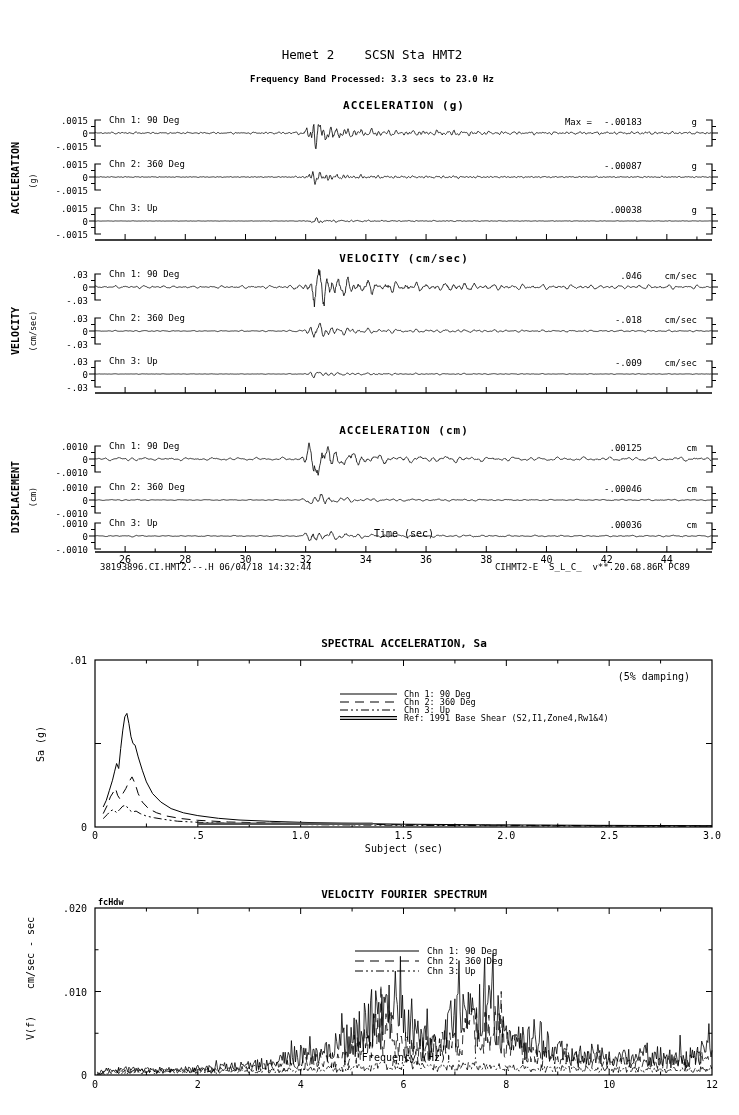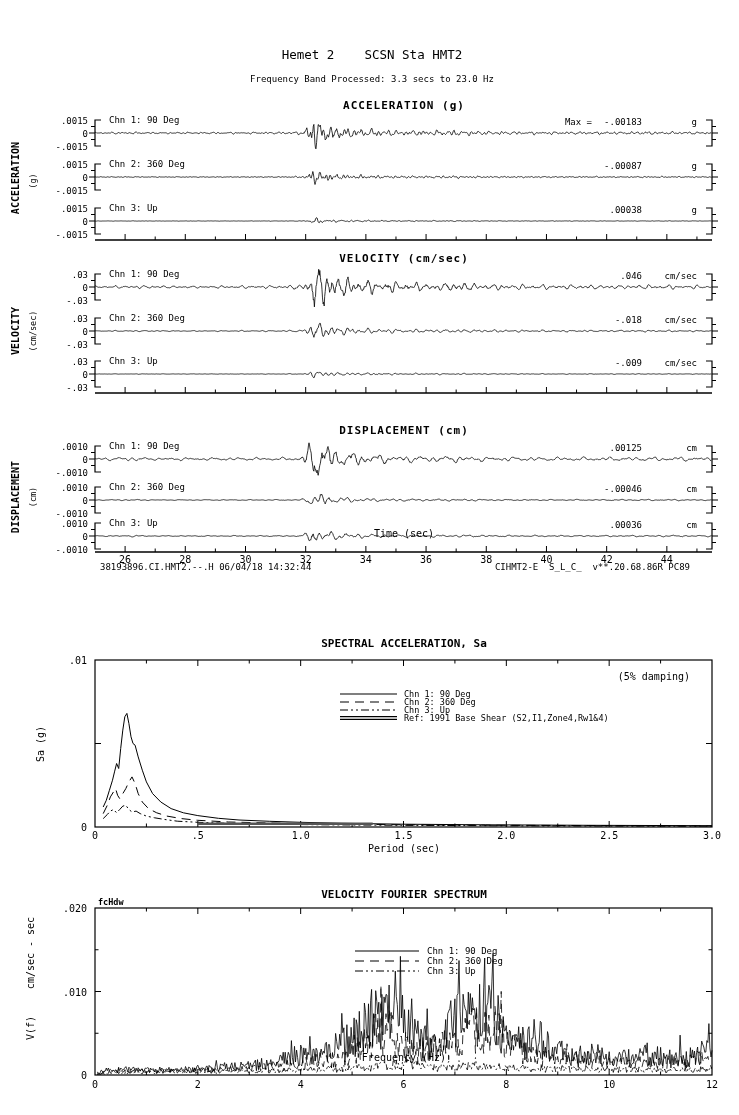--- a/index.html
+++ b/index.html
@@ -3,21 +3,21 @@
 <meta charset="utf-8">
 <style>
   html,body{margin:0;padding:0;background:#fff;}
   .page{position:relative;width:739px;height:1115px;background:#fff;color:#000;
         font-family:"DejaVu Sans Mono","Liberation Mono",monospace;overflow:hidden;}
   .abs{position:absolute;white-space:pre;}
   .ctr{transform:translateX(-50%);}
   .rgt{transform:translateX(-100%);}
   .vlabel{position:absolute;transform:translate(-50%,-50%) rotate(-90deg);white-space:nowrap;}
   .hdr-lg{font-size:12.5px;}
-  .hdr-sm{font-size:9px;font-weight:400;}
+  .hdr-sm{font-size:9px;font-weight:700;}
   .sec-title{font-size:11px;font-weight:700;letter-spacing:1px;}
   svg{position:absolute;left:0;top:0;}
   svg text{font-family:"DejaVu Sans Mono","Liberation Mono",monospace;fill:#000;}
   .ln{stroke:#000;fill:none;}
   .tr{stroke:#000;fill:none;stroke-width:0.8;}
 </style>
 </head>
 <body>
 
 <div class="page">
@@ -272,36 +272,36 @@
       <polyline points="97.1,1074.5 98.1,1074.5 99.1,1074.2 100.1,1074.4 101.2,1073.9 102.2,1073.7 103.2,1073.6 104.3,1074.1 105.3,1074.3 106.3,1073.0 107.3,1074.1 108.4,1073.5 109.4,1072.7 110.4,1074.2 111.5,1073.1 112.5,1072.9 113.5,1072.6 114.5,1072.8 115.6,1072.3 116.6,1073.0 117.6,1072.0 118.7,1073.7 119.7,1071.7 120.7,1074.0 121.7,1073.9 122.8,1072.0 123.8,1073.4 124.8,1073.8 125.9,1071.5 126.9,1073.6 127.9,1073.4 128.9,1071.3 130.0,1073.5 131.0,1072.1 132.0,1073.3 133.0,1073.3 134.1,1072.5 135.1,1072.6 136.1,1072.0 137.2,1071.5 138.2,1071.0 139.2,1073.2 140.2,1072.3 141.3,1073.6 142.3,1073.8 143.3,1071.8 144.4,1072.0 145.4,1072.5 146.4,1071.9 147.4,1072.0 148.5,1072.0 149.5,1072.8 150.5,1071.3 151.6,1071.8 152.6,1072.7 153.6,1072.8 154.6,1073.8 155.7,1071.5 156.7,1073.7 157.7,1070.8 158.8,1072.3 159.8,1072.3 160.8,1071.5 161.8,1071.8 162.9,1073.4 163.9,1071.1 164.9,1071.1 166.0,1071.2 167.0,1070.9 168.0,1073.1 169.0,1071.7 170.1,1071.8 171.1,1071.3 172.1,1070.7 173.2,1070.5 174.2,1072.9 175.2,1072.8 176.2,1071.5 177.3,1070.8 178.3,1068.9 179.3,1071.1 180.4,1071.5 181.4,1071.2 182.4,1073.5 183.4,1071.1 184.5,1072.2 185.5,1071.7 186.5,1072.8 187.6,1071.1 188.6,1072.5 189.6,1071.9 190.6,1072.7 191.7,1073.4 192.7,1070.5 193.7,1072.9 194.7,1071.0 195.8,1073.5 196.8,1071.7 197.8,1073.4 198.9,1072.4 199.9,1073.3 200.9,1071.4 201.9,1071.4 203.0,1071.9 204.0,1071.8 205.0,1073.0 206.1,1070.9 207.1,1072.0 208.1,1071.6 209.1,1071.5 210.2,1071.3 211.2,1073.4 212.2,1071.2 213.3,1071.6 214.3,1072.9 215.3,1070.1 216.3,1073.6 217.4,1071.8 218.4,1070.2 219.4,1073.1 220.5,1072.1 221.5,1071.2 222.5,1070.1 223.5,1070.7 224.6,1070.1 225.6,1070.3 226.6,1070.5 227.7,1071.7 228.7,1070.0 229.7,1070.9 230.7,1073.4 231.8,1070.3 232.8,1071.1 233.8,1070.2 234.9,1071.2 235.9,1070.4 236.9,1072.9 237.9,1072.6 239.0,1071.0 240.0,1070.6 241.0,1069.4 242.1,1070.5 243.1,1072.3 244.1,1071.5 245.1,1070.7 246.2,1071.3 247.2,1069.9 248.2,1072.3 249.3,1072.5 250.3,1069.4 251.3,1070.5 252.3,1072.8 253.4,1069.9 254.4,1071.2 255.4,1072.7 256.4,1072.4 257.5,1072.7 258.5,1070.8 259.5,1071.8 260.6,1070.7 261.6,1073.2 262.6,1070.4 263.6,1070.0 264.7,1069.0 265.7,1068.6 266.7,1069.1 267.8,1069.8 268.8,1073.0 269.8,1072.6 270.8,1070.2 271.9,1069.1 272.9,1071.5 273.9,1068.8 275.0,1072.6 276.0,1071.7 277.0,1072.3 278.0,1069.4 279.1,1072.8 280.1,1070.7 281.1,1073.2 282.2,1072.1 283.2,1068.0 284.2,1069.9 285.2,1071.0 286.3,1069.9 287.3,1071.2 288.3,1068.2 289.4,1068.2 290.4,1068.8 291.4,1072.0 292.4,1071.1 293.5,1070.7 294.5,1072.9 295.5,1072.5 296.6,1070.1 297.6,1068.3 298.6,1070.3 299.6,1069.6 300.7,1071.2 301.7,1067.8 302.7,1069.1 303.8,1069.7 304.8,1069.0 305.8,1069.3 306.8,1068.3 307.9,1072.1 308.9,1069.0 309.9,1067.7 310.9,1067.2 312.0,1069.9 313.0,1071.7 314.0,1066.9 315.1,1070.7 316.1,1072.7 317.1,1071.8 318.1,1068.4 319.2,1067.2 320.2,1071.7 321.2,1069.9 322.3,1071.0 323.3,1069.7 324.3,1071.1 325.3,1071.3 326.4,1069.2 327.4,1067.3 328.4,1066.3 329.5,1067.6 330.5,1066.4 331.5,1066.7 332.5,1067.9 333.6,1072.1 334.6,1069.9 335.6,1066.3 336.7,1072.4 337.7,1069.8 338.7,1071.5 339.7,1067.7 340.8,1071.1 341.8,1067.0 342.8,1071.9 343.9,1065.5 344.9,1067.0 345.9,1071.0 346.9,1068.5 348.0,1070.0 349.0,1065.7 350.0,1070.2 351.1,1069.1 352.1,1067.0 353.1,1068.0 354.1,1066.1 355.2,1065.5 356.2,1064.8 357.2,1067.9 358.3,1064.7 359.3,1065.1 360.3,1064.2 361.3,1070.2 362.4,1067.5 363.4,1065.4 364.4,1070.8 365.5,1069.4 366.5,1068.6 367.5,1066.6 368.5,1069.7 369.6,1065.6 370.6,1071.3 371.6,1065.6 372.6,1068.2 373.7,1069.1 374.7,1068.0 375.7,1062.2 376.8,1062.4 377.8,1068.4 378.8,1063.5 379.8,1063.3 380.9,1062.3 381.9,1061.7 382.9,1061.7 384.0,1062.0 385.0,1063.5 386.0,1062.7 387.0,1069.8 388.1,1066.8 389.1,1067.8 390.1,1069.0 391.2,1066.6 392.2,1069.5 393.2,1060.8 394.2,1061.0 395.3,1070.0 396.3,1060.3 397.3,1067.8 398.4,1063.1 399.4,1069.0 400.4,1067.9 401.4,1069.8 402.5,1061.8 403.5,1066.0 404.5,1063.9 405.6,1060.2 406.6,1062.2 407.6,1059.0 408.6,1054.2 409.7,1059.0 410.7,1059.9 411.7,1063.1 412.8,1070.5 413.8,1064.0 414.8,1060.9 415.8,1060.2 416.9,1064.7 417.9,1060.8 418.9,1061.9 420.0,1066.5 421.0,1069.0 422.0,1063.0 423.0,1064.4 424.1,1067.1 425.1,1067.7 426.1,1066.2 427.2,1064.9 428.2,1065.8 429.2,1067.0 430.2,1064.8 431.3,1065.0 432.3,1067.7 433.3,1070.1 434.3,1063.9 435.4,1069.3 436.4,1066.3 437.4,1071.6 438.5,1067.6 439.5,1066.7 440.5,1068.5 441.5,1063.9 442.6,1064.9 443.6,1065.0 444.6,1067.9 445.7,1066.9 446.7,1070.2 447.7,1064.0 448.7,1061.4 449.8,1066.4 450.8,1064.6 451.8,1069.6 452.9,1063.6 453.9,1068.4 454.9,1070.4 455.9,1067.6 457.0,1070.3 458.0,1068.0 459.0,1060.6 460.1,1069.1 461.1,1067.2 462.1,1065.4 463.1,1062.8 464.2,1066.0 465.2,1063.9 466.2,1066.6 467.3,1071.3 468.3,1062.4 469.3,1063.3 470.3,1069.0 471.4,1069.3 472.4,1063.2 473.4,1063.3 474.5,1065.4 475.5,1057.6 476.5,1065.7 477.5,1069.2 478.6,1069.7 479.6,1064.4 480.6,1067.6 481.7,1069.9 482.7,1068.2 483.7,1063.4 484.7,1065.4 485.8,1069.4 486.8,1064.1 487.8,1068.8 488.9,1068.0 489.9,1064.9 490.9,1068.6 491.9,1066.2 493.0,1067.4 494.0,1065.8 495.0,1068.4 496.0,1070.0 497.1,1067.9 498.1,1066.8 499.1,1063.6 500.2,1068.8 501.2,1070.0 502.2,1070.2 503.2,1069.0 504.3,1071.8 505.3,1065.7 506.3,1067.3 507.4,1066.9 508.4,1071.0 509.4,1064.2 510.4,1066.2 511.5,1068.7 512.5,1068.1 513.5,1064.9 514.6,1069.1 515.6,1071.3 516.6,1069.8 517.6,1067.7 518.7,1070.9 519.7,1070.9 520.7,1067.7 521.8,1066.2 522.8,1065.2 523.8,1066.3 524.8,1070.1 525.9,1065.7 526.9,1068.0 527.9,1067.1 529.0,1067.5 530.0,1070.0 531.0,1071.9 532.0,1069.3 533.1,1070.1 534.1,1067.6 535.1,1070.5 536.2,1069.9 537.2,1069.9 538.2,1068.4 539.2,1071.3 540.3,1071.5 541.3,1065.7 542.3,1070.5 543.4,1066.1 544.4,1066.4 545.4,1072.4 546.4,1069.0 547.5,1066.1 548.5,1068.1 549.5,1067.4 550.6,1067.1 551.6,1068.4 552.6,1071.6 553.6,1070.2 554.7,1066.4 555.7,1071.9 556.7,1069.0 557.7,1066.6 558.8,1065.9 559.8,1068.5 560.8,1071.4 561.9,1065.7 562.9,1066.0 563.9,1070.8 564.9,1066.8 566.0,1068.8 567.0,1068.6 568.0,1068.2 569.1,1066.2 570.1,1072.4 571.1,1070.7 572.1,1066.1 573.2,1065.9 574.2,1067.7 575.2,1066.1 576.3,1070.4 577.3,1069.8 578.3,1070.1 579.3,1067.9 580.4,1066.3 581.4,1071.6 582.4,1072.2 583.5,1069.5 584.5,1071.5 585.5,1068.2 586.5,1066.4 587.6,1067.4 588.6,1070.6 589.6,1069.9 590.7,1070.9 591.7,1067.6 592.7,1070.1 593.7,1069.7 594.8,1070.8 595.8,1069.2 596.8,1070.0 597.9,1067.6 598.9,1072.4 599.9,1070.7 600.9,1071.8 602.0,1066.6 603.0,1067.3 604.0,1070.1 605.1,1070.7 606.1,1068.6 607.1,1068.7 608.1,1067.2 609.2,1069.3 610.2,1070.6 611.2,1071.7 612.3,1067.7 613.3,1072.4 614.3,1068.8 615.3,1066.5 616.4,1071.0 617.4,1067.6 618.4,1072.6 619.4,1066.8 620.5,1071.3 621.5,1068.6 622.5,1069.0 623.6,1068.7 624.6,1067.0 625.6,1066.4 626.6,1072.4 627.7,1069.1 628.7,1066.9 629.7,1064.1 630.8,1071.8 631.8,1070.6 632.8,1068.0 633.8,1067.9 634.9,1067.4 635.9,1072.8 636.9,1067.6 638.0,1072.1 639.0,1066.9 640.0,1069.5 641.0,1070.1 642.1,1071.8 643.1,1070.0 644.1,1072.6 645.2,1070.9 646.2,1069.1 647.2,1069.8 648.2,1067.8 649.3,1068.5 650.3,1068.8 651.3,1068.0 652.4,1072.3 653.4,1071.9 654.4,1067.9 655.4,1067.8 656.5,1072.0 657.5,1069.7 658.5,1070.4 659.6,1067.8 660.6,1067.5 661.6,1072.4 662.6,1070.5 663.7,1071.9 664.7,1069.0 665.7,1072.6 666.8,1072.4 667.8,1069.1 668.8,1071.0 669.8,1067.8 670.9,1070.4 671.9,1070.3 672.9,1068.3 674.0,1067.2 675.0,1068.7 676.0,1070.9 677.0,1070.1 678.1,1071.5 679.1,1070.5 680.1,1071.1 681.1,1069.1 682.2,1067.2 683.2,1070.5 684.2,1071.6 685.3,1067.5 686.3,1072.5 687.3,1071.2 688.3,1068.0 689.4,1069.6 690.4,1067.4 691.4,1071.3 692.5,1072.1 693.5,1072.2 694.5,1069.6 695.5,1067.8 696.6,1069.4 697.6,1072.8 698.6,1069.8 699.7,1072.7 700.7,1066.7 701.7,1070.6 702.7,1065.8 703.8,1071.1 704.8,1069.2 705.8,1071.5 706.9,1069.0 707.9,1071.8 708.9,1069.9 709.9,1068.2 711.0,1066.4 712.0,1071.1" fill="none" stroke="#000" stroke-width="0.8" stroke-dasharray="8,3,2,3,2,3"></polyline>
       <line x1="355" y1="971" x2="419" y2="971" stroke="#000" stroke-width="1.1" stroke-dasharray="8,3,2,3,2,3"></line>
       <text x="427" y="974" font-size="9" text-anchor="start">Chn 3: Up</text>
     </svg>
 
   <div class="abs ctr hdr-lg" style="left:372px;top:47px">Hemet 2    SCSN Sta HMT2</div>
   <div class="abs ctr hdr-sm" style="left:372px;top:74px">Frequency Band Processed: 3.3 secs to 23.0 Hz</div>
 
   <div class="abs ctr sec-title" style="left:404px;top:99px">ACCELERATION (g)</div>
   <div class="abs ctr sec-title" style="left:404px;top:252px">VELOCITY (cm/sec)</div>
-  <div class="abs ctr sec-title" style="left:404px;top:424px">DISPLACEMENT (cm)</div>
+  <div class="abs ctr sec-title" style="left:404px;top:424px">ACCELERATION (cm)</div>
 
   <div class="vlabel" style="left:15px;top:178px;font-size:10px;font-weight:700">ACCELERATION</div>
   <div class="vlabel" style="left:33px;top:181px;font-size:8.5px">(g)</div>
   <div class="vlabel" style="left:15px;top:331px;font-size:10px;font-weight:700">VELOCITY</div>
   <div class="vlabel" style="left:33px;top:331px;font-size:8.5px">(cm/sec)</div>
   <div class="vlabel" style="left:15px;top:497px;font-size:10px;font-weight:700">DISPLACEMENT</div>
   <div class="vlabel" style="left:33px;top:497px;font-size:8.5px">(cm)</div>
 
   <div class="abs" style="left:100px;top:562px;font-size:9px">38193896.CI.HMT2.--.H 06/04/18 14:32:44</div>
   <div class="abs ctr" style="left:404px;top:528px;font-size:10px">Time (sec)</div>
   <div class="abs rgt" style="left:690px;top:562px;font-size:9px">CIHMT2-E  S_L_C_  v**.20.68.86R PC89</div>
 
   <div class="abs ctr sec-title" style="left:404px;top:637px;letter-spacing:0">SPECTRAL ACCELERATION, Sa</div>
   <div class="abs rgt" style="left:690px;top:671px;font-size:10px">(5% damping)</div>
   <div class="vlabel" style="left:40px;top:744px;font-size:10px">Sa (g)</div>
-  <div class="abs ctr" style="left:404px;top:843px;font-size:10px">Period (sec)</div>
+  <div class="abs ctr" style="left:404px;top:843px;font-size:10px">Subject (sec)</div>
 
   <div class="abs ctr sec-title" style="left:404px;top:888px;letter-spacing:0">VELOCITY FOURIER SPECTRUM</div>
   <div class="abs" style="left:98px;top:897px;font-size:8.5px;font-weight:700">fcHdw</div>
   <div class="vlabel" style="left:30px;top:953px;font-size:10px">cm/sec - sec</div>
   <div class="vlabel" style="left:30px;top:1028px;font-size:10px">V(f)</div>
   <div class="abs ctr" style="left:404px;top:1052px;font-size:10px">Frequency (Hz)</div>
 </div>
 
 </body></html>

